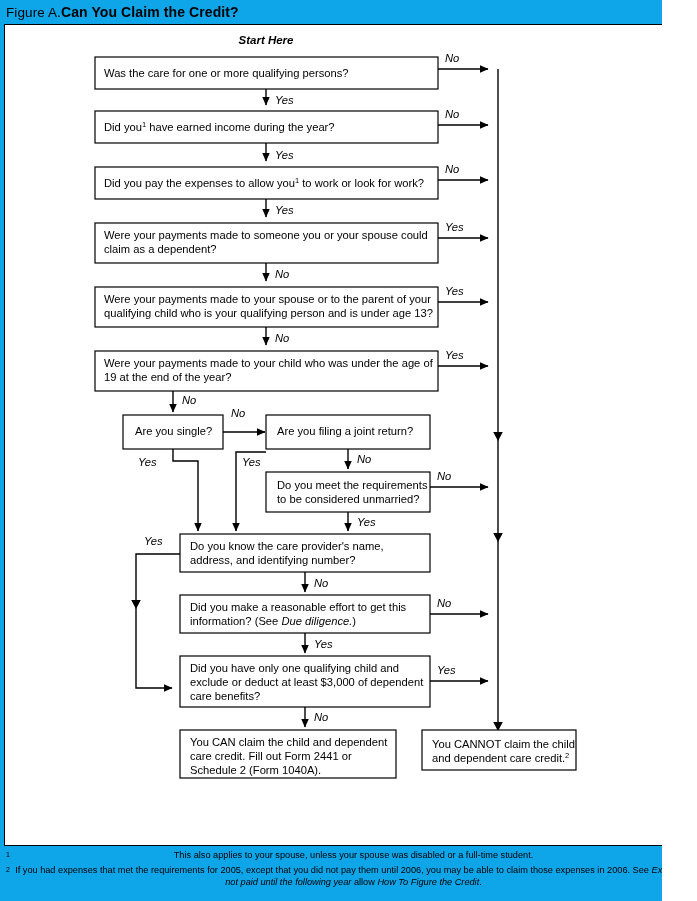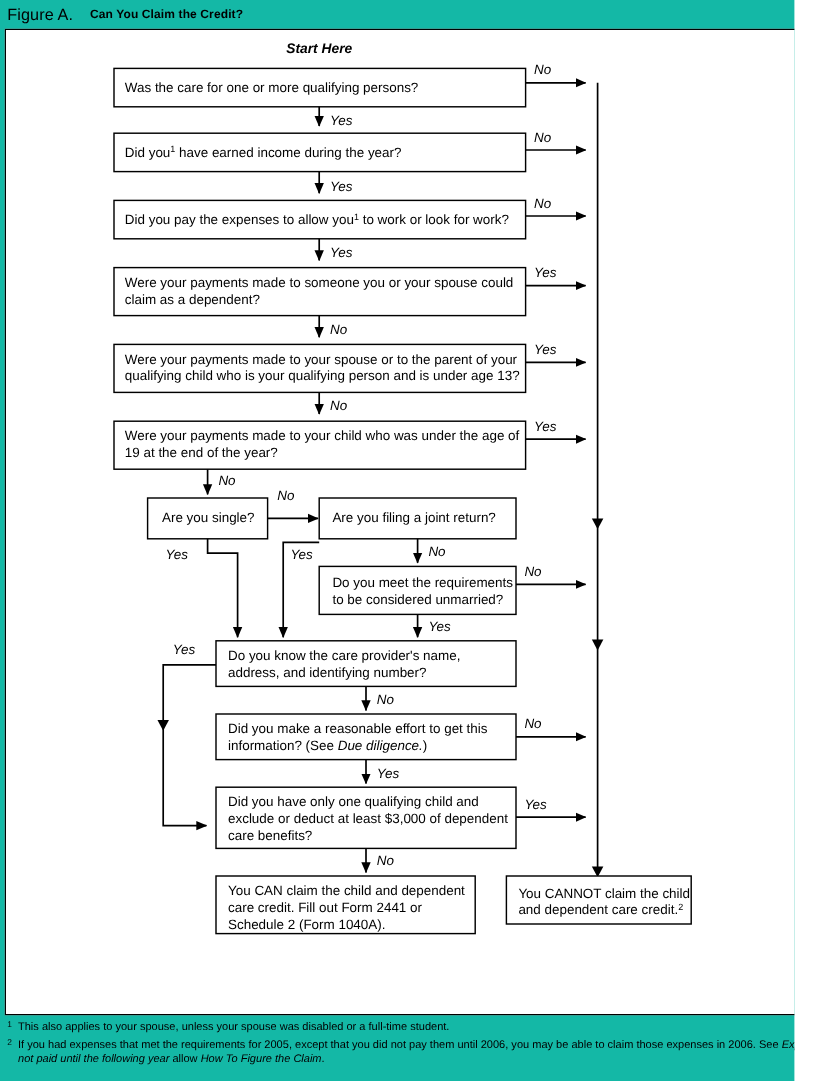--- a/index.html
+++ b/index.html
@@ -8,45 +8,45 @@
     background: #ffffff;
   }
   body {
     font-family: "Liberation Sans", sans-serif;
     -webkit-font-smoothing: antialiased;
   }
   #page {
     position: relative;
     width: 662px;
     height: 901px;
-    background: #14b8a6;
+    background: #0ea5e9;
     overflow: hidden;
   }
   .title-bar {
     position: absolute;
     left: 0;
     top: 0;
     width: 697px;
     height: 24px;
     display: flex;
     align-items: center;
     padding-left: 6px;
     box-sizing: border-box;
   }
   .title-figure {
     font-size: 13.5px;
     font-weight: normal;
     color: #000;
     letter-spacing: 0.1px;
   }
   .title-main {
-    font-size: 10px;
+    font-size: 14px;
     font-weight: bold;
     color: #000;
-    margin-left: 14px;
+    margin-left: 0;
     letter-spacing: 0.1px;
   }
   .frame {
     position: absolute;
     left: 4px;
     top: 24px;
     width: 688px;
     height: 822px;
     border: 1.3px solid #000;
     box-sizing: border-box;
@@ -58,20 +58,21 @@
     top: 850px;
     width: 686px;
     font-size: 9.2px;
     line-height: 11.8px;
     color: #000;
   }
   .fn {
     position: relative;
     padding-left: 9px;
     margin-bottom: 3px;
+    text-align: center;
   }
   .fn sup {
     position: absolute;
     left: 0;
     top: 0;
     font-size: 7px;
     line-height: 10px;
   }
   .fn i { font-style: italic; }
   svg.flow { position: absolute; left: 0; top: 0; }
@@ -231,17 +232,17 @@
     <text class="boxtext" x="432" y="762">and dependent care credit.<tspan class="sup" dy="-4">2</tspan></text>
   </svg>
 
   <div class="footnotes">
     <div class="fn">
       <sup>1</sup>
       <span>This also applies to your spouse, unless your spouse was disabled or a full-time student.</span>
     </div>
     <div class="fn">
       <sup>2</sup>
-      <span>If you had expenses that met the requirements for 2005, except that you did not pay them until 2006, you may be able to claim those expenses in 2006. See </span><i>Expenses not paid until the following year</i><span> allow </span><i>How To Figure the Claim</i><span>.</span>
+      <span>If you had expenses that met the requirements for 2005, except that you did not pay them until 2006, you may be able to claim those expenses in 2006. See </span><i>Expenses not paid until the following year</i><span> allow </span><i>How To Figure the Credit</i><span>.</span>
     </div>
   </div>
 
 </div>
 
 </body></html>

